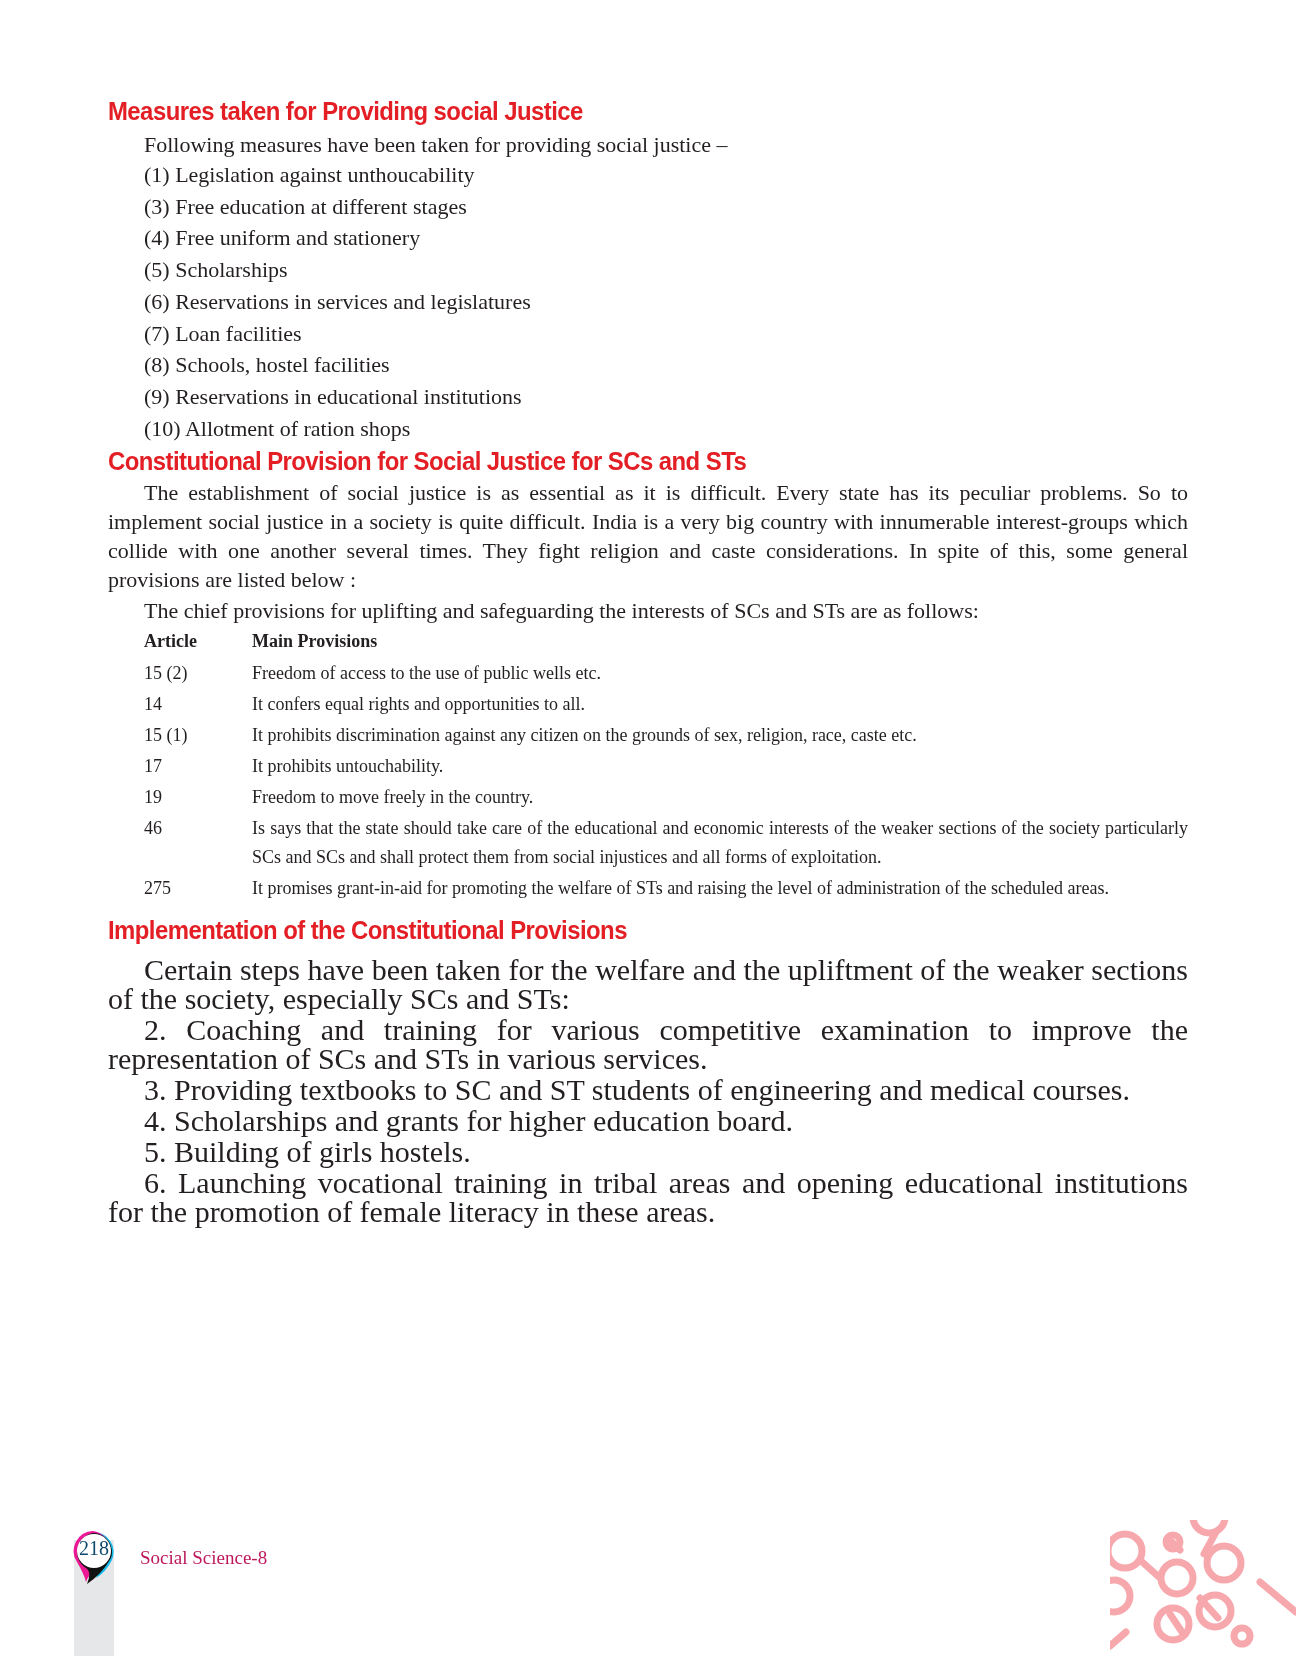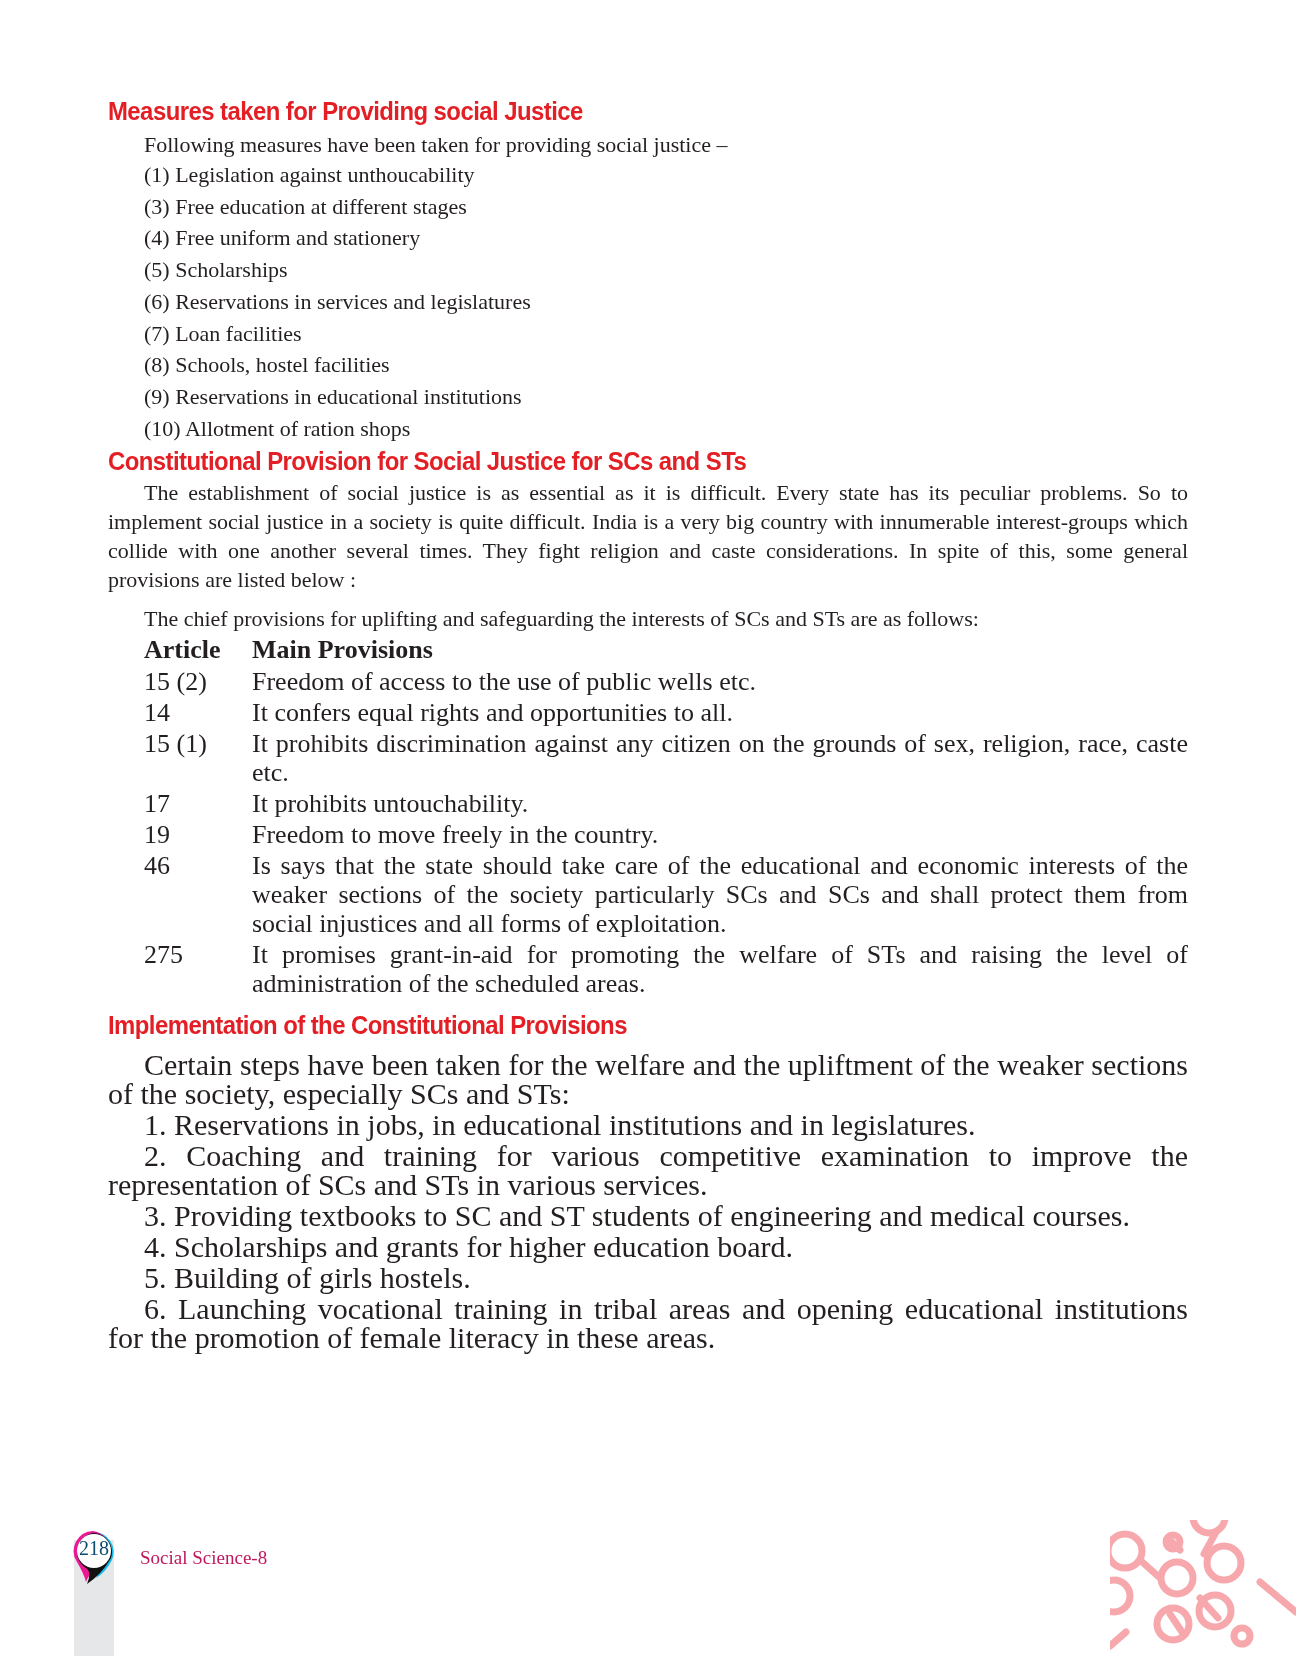--- a/index.html
+++ b/index.html
@@ -21,21 +21,21 @@
     font-size: 22px; line-height: 29px; text-align: justify; margin: 0;
     text-indent: 36px;
   }
   .list { margin: 0; padding: 0; list-style: none; }
   .list li {
     font-family: "Liberation Serif", serif;
     font-size: 22px; line-height: 31.7px; padding-left: 36px;
   }
   .art-table { margin: 2px 0 0 36px; border-collapse: collapse; width: 1044px; }
   .art-table th, .art-table td {
-    font-family: "Liberation Serif", serif; font-size: 26px; line-height: 29px;
+    font-family: "Liberation Serif", serif; font-size: 18px; line-height: 29px;
     text-align: left; vertical-align: top; padding: 0 0 2px 0;
   }
   .art-table th { font-weight: bold; padding-bottom: 3px; }
   .art-table .col-art { width: 108px; }
   .art-table td.prov { text-align: justify; }
   .impl-item {
     font-family: "Liberation Serif", serif; font-size: 30px; line-height: 29px;
     text-align: justify; text-indent: 36px; margin: 0 0 2px 0;
   }
   .footer-bar {
@@ -70,21 +70,21 @@
       <li>(5) Scholarships</li>
       <li>(6) Reservations in services and legislatures</li>
       <li>(7) Loan facilities</li>
       <li>(8) Schools, hostel facilities</li>
       <li>(9) Reservations in educational institutions</li>
       <li>(10) Allotment of ration shops</li>
     </ul>
 
     <h2 class="heading">Constitutional Provision for Social Justice for SCs and STs</h2>
     <p class="p">The establishment of social justice is as essential as it is difficult. Every state has its peculiar problems. So to implement social justice in a society is quite difficult. India is a very big country with innumerable interest-groups which collide with one another several times. They fight religion and caste considerations. In spite of this, some general provisions are listed below :</p>
-    <p class="p" style="margin-top:10px;">The chief provisions for uplifting and safeguarding the interests of SCs and STs are as follows:</p>
+    <p class="p" style="margin-top:2px;">The chief provisions for uplifting and safeguarding the interests of SCs and STs are as follows:</p>
 
     <table class="art-table">
       <thead>
         <tr>
           <th class="col-art">Article</th>
           <th>Main Provisions</th>
         </tr>
       </thead>
       <tbody>
         <tr>
@@ -115,21 +115,20 @@
           <td>275</td>
           <td class="prov">It promises grant-in-aid for promoting the welfare of STs and raising the level of administration of the scheduled areas.</td>
         </tr>
       </tbody>
     </table>
 
     <div style="height:8px;"></div>
     <h2 class="heading">Implementation of the Constitutional Provisions</h2>
     <div style="height:8px;"></div>
     <p class="impl-item">Certain steps have been taken for the welfare and the upliftment of the weaker sections of the society, especially SCs and STs:</p>
-    <p class="impl-item">1. Reservations in jobs, in educational institutions and in legislatures.</p>
     <p class="impl-item">2. Coaching and training for various competitive examination to improve the representation of SCs and STs in various services.</p>
     <p class="impl-item">3. Providing textbooks to SC and ST students of engineering and medical courses.</p>
     <p class="impl-item">4. Scholarships and grants for higher education board.</p>
     <p class="impl-item">5. Building of girls hostels.</p>
     <p class="impl-item">6. Launching vocational  training in tribal areas and opening educational institutions for the promotion of female literacy in these areas.</p>
   </div>
 
   <div class="footer-bar"></div>
   <svg class="page-badge" viewBox="0 0 44 62">
     <path d="M22 2 A20 20 0 0 1 40 30 Q34 42 24 48 Q28 40 22 40 A20 20 0 0 1 22 2 Z" fill="#00b7eb" opacity="0.9"></path>

